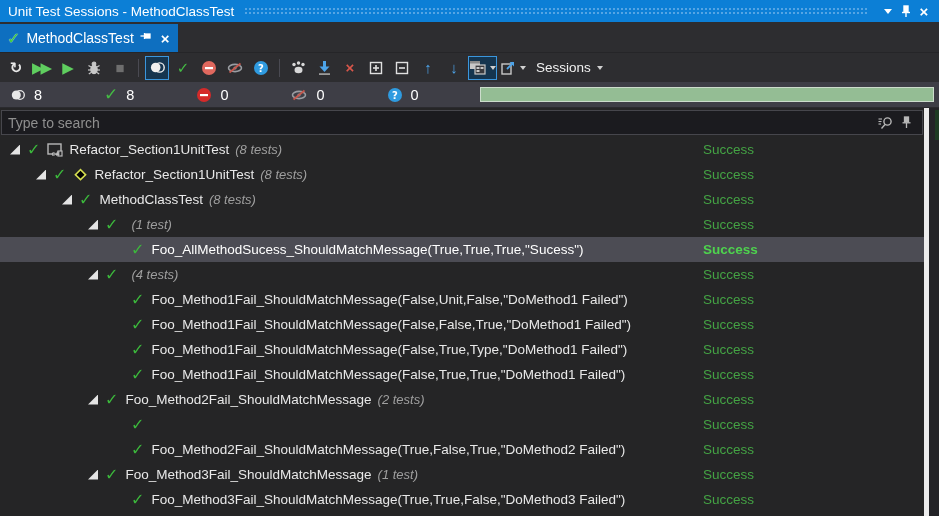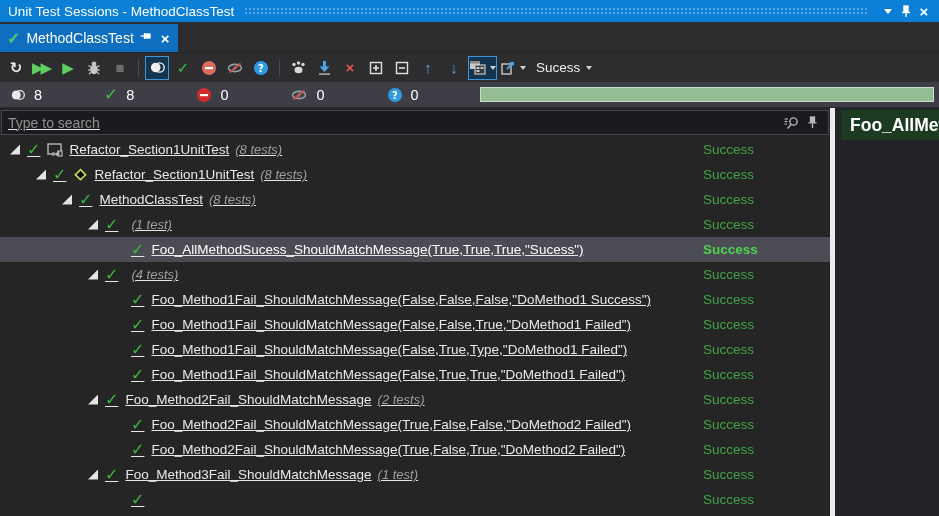--- a/index.html
+++ b/index.html
@@ -46,21 +46,21 @@
   .g-arrow { color:#4da3e8; font-size:16px; font-weight:bold; }
 
   
   .statusrow { height:26px; background:#3e3e46; display:flex; align-items:center; position:relative; padding-left:10px; flex:none; border-bottom:1px solid #2a2a2e; }
   .stat { display:flex; align-items:center; gap:8px; margin-right:62px; }
   .stat .v { color:#fff; font-size:14.5px; }
   .progress { position:absolute; left:480px; right:5px; top:5px; height:15px; background:#94bd94; border:1px solid #ccdccc; }
 
   
   .content { flex:1; display:flex; min-height:0; }
-  .leftpane { width:830px; background:#252526; position:relative; flex:none; display:flex; flex-direction:column;text-decoration:underline; }
+  .leftpane { width:924px; background:#252526; position:relative; flex:none; display:flex; flex-direction:column; }
   .splitter { width:5px; background:#ececec; cursor:col-resize; flex:none; }
   .rightpane { flex:1; background:#232327; min-width:0; }
   .outhead { margin:2px 0 0 6px; height:30px; background:#1d3b23; display:flex; align-items:center; padding-left:9px; overflow:hidden; }
   .outhead .t { color:#fff; font-weight:bold; font-size:17.5px; white-space:nowrap; }
 
   
   .searchbox { height:25px; margin:2px 1px 2px 1px; background:#1b1b1f; border:1px solid #46464c; display:flex; align-items:center; padding:0 6px; }
   .searchbox input { flex:1; background:transparent; border:none; outline:none; color:#cfcfcf; font-size:14px; font-family:inherit; }
   .searchbox input::placeholder { color:#8f8f8f; }
   .sbtn { width:20px; height:20px; display:flex; align-items:center; justify-content:center; cursor:pointer; }
@@ -253,21 +253,21 @@
           <svg width="16" height="16" viewBox="0 0 16 16">
             <path d="M13 1 L15 1 L15 3" fill="none"></path>
             <rect x="2" y="4" width="9" height="10" fill="none" stroke="#c8c8c8" stroke-width="1.4"></rect>
             <line x1="7" y1="9" x2="13.5" y2="2.5" stroke="#4da3e8" stroke-width="1.8"></line>
             <path d="M9.5 2 L14 2 L14 6.5 Z" fill="#4da3e8"></path>
           </svg>
         </span>
         <span class="small-caret"></span>
       </span>
       <span class="tbtn">
-        <span class="opt-label">Sucess</span>
+        <span class="opt-label">Sessions</span>
         <span class="small-caret"></span>
       </span>
     </div>
 
   <div class="statusrow" id="statusrow">
 
   <span class="stat">
         <span style="display: flex;">
           <svg width="16" height="16" viewBox="0 0 17 17">
             <circle cx="6.7" cy="8.5" r="4.8" fill="#e8e8e8"></circle>
@@ -386,21 +386,21 @@
           </div>
           <div class="trow" style="padding-left: 88px;">
             <span class="tw exp"></span>
             <span class="chk">✓</span>
             <span class="cnt">(4 tests)</span>
             <span class="st">Success</span>
           </div>
           <div class="trow" style="padding-left: 114px;">
             <span class="tw"></span>
             <span class="chk">✓</span>
-            <span class="lbl">Foo_Method1Fail_ShouldMatchMessage(False,False,False,"DoMethod1 Success")</span>
+            <span class="lbl">Foo_Method1Fail_ShouldMatchMessage(False,Unit,False,"DoMethod1 Failed")</span>
             <span class="st">Success</span>
           </div>
           <div class="trow" style="padding-left: 114px;">
             <span class="tw"></span>
             <span class="chk">✓</span>
             <span class="lbl">Foo_Method1Fail_ShouldMatchMessage(False,False,True,"DoMethod1 Failed")</span>
             <span class="st">Success</span>
           </div>
           <div class="trow" style="padding-left: 114px;">
             <span class="tw"></span>
@@ -417,39 +417,39 @@
           <div class="trow" style="padding-left: 88px;">
             <span class="tw exp"></span>
             <span class="chk">✓</span>
             <span class="lbl">Foo_Method2Fail_ShouldMatchMessage</span>
             <span class="cnt">(2 tests)</span>
             <span class="st">Success</span>
           </div>
           <div class="trow" style="padding-left: 114px;">
             <span class="tw"></span>
             <span class="chk">✓</span>
-            <span class="lbl">Foo_Method2Fail_ShouldMatchMessage(True,False,False,"DoMethod2 Failed")</span>
             <span class="st">Success</span>
           </div>
           <div class="trow" style="padding-left: 114px;">
             <span class="tw"></span>
             <span class="chk">✓</span>
             <span class="lbl">Foo_Method2Fail_ShouldMatchMessage(True,False,True,"DoMethod2 Failed")</span>
             <span class="st">Success</span>
           </div>
           <div class="trow" style="padding-left: 88px;">
             <span class="tw exp"></span>
             <span class="chk">✓</span>
             <span class="lbl">Foo_Method3Fail_ShouldMatchMessage</span>
             <span class="cnt">(1 test)</span>
             <span class="st">Success</span>
           </div>
           <div class="trow" style="padding-left: 114px;">
             <span class="tw"></span>
             <span class="chk">✓</span>
+            <span class="lbl">Foo_Method3Fail_ShouldMatchMessage(True,True,False,"DoMethod3 Failed")</span>
             <span class="st">Success</span>
           </div>
         </div>
     </div>
     <div class="splitter"></div>
     <div class="rightpane">
       <div class="outhead">
         <span class="t">Foo_AllMethod</span>
       </div>
     </div>

